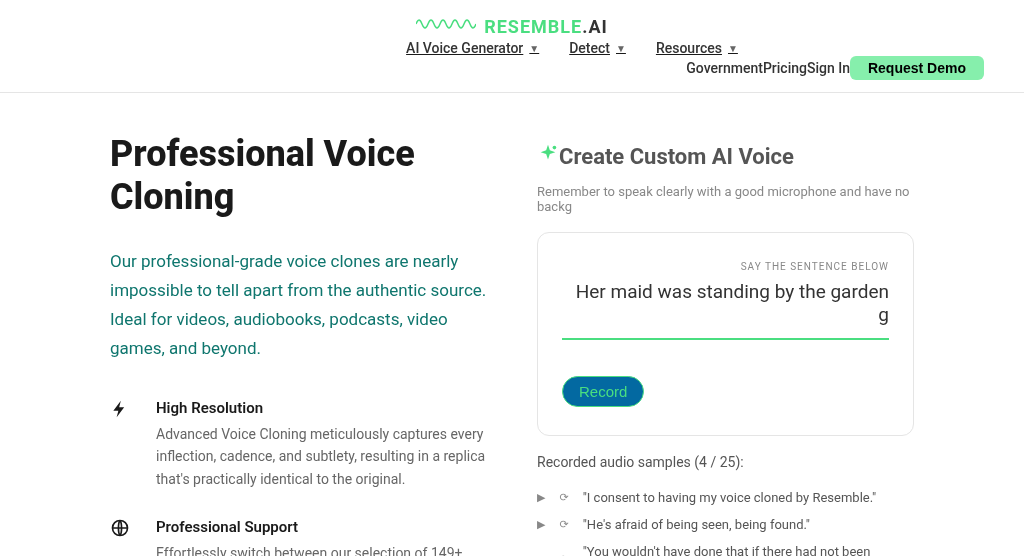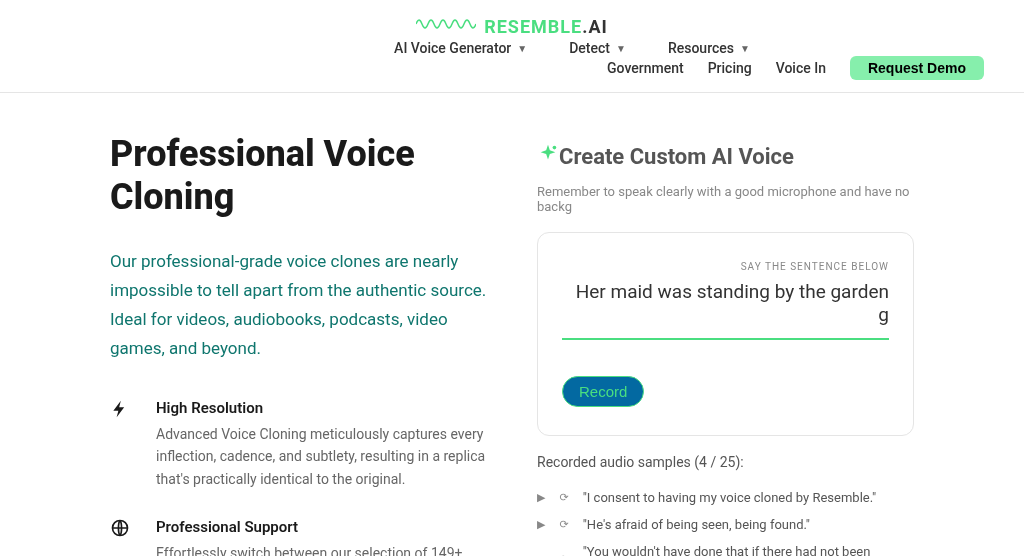--- a/index.html
+++ b/index.html
@@ -3,24 +3,24 @@
 <meta charset="utf-8">
 <style>
 * { margin: 0; padding: 0; box-sizing: border-box; }
 body { font-family: -apple-system, BlinkMacSystemFont, 'Segoe UI', Roboto, sans-serif; color: #1a1a1a; background: #fff; }
 .header { display: flex; align-items: center; padding: 12px 40px; border-bottom: 1px solid #e5e5e5; flex-direction: column; }
 .logo { display: flex; align-items: center; gap: 8px; }
 .logo-wave { color: #4ade80; font-size: 18px; }
 .logo-text { font-weight: 700; font-size: 18px; letter-spacing: 1px; }
 .logo-text .green { color: #4ade80; }
 .logo-text .dark { color: #333; }
-.nav-center { display: flex; gap: 42px; margin-left: 120px; }
+.nav-center { display: flex; gap: 30px; margin-left: 120px; text-decoration: underline; }
 .nav-item { display: flex; align-items: center; gap: 6px; font-size: 14px; color: #333; cursor: pointer; font-weight: 500; }
 .chevron { font-size: 10px; color: #666; }
-.nav-right { margin-left: auto; display: flex; align-items: center; gap: 24px; }
+.nav-right { margin-left: auto; display: flex; align-items: center; }
 .nav-link { font-size: 14px; color: #333; cursor: pointer; font-weight: 500; }
 .demo-btn { background: #86efac; border: none; padding: 4px 18px; border-radius: 6px; font-weight: 600; font-size: 14px; cursor: pointer; }
 .main { display: flex; padding: 40px 110px 0 110px; gap: 50px; }
 .left { flex: 1; max-width: 400px; }
 .title { font-size: 36px; font-weight: 800; color: #1a1a1a; margin-bottom: 28px; line-height: 1.2; }
 .subtitle { font-size: 17px; color: #0f766e; line-height: 1.7; margin-bottom: 36px; }
 .feature { display: flex; gap: 18px; margin-bottom: 28px; }
 .feature-icon { width: 28px; flex-shrink: 0; font-size: 20px; color: #1a1a1a; }
 .feature-title { font-size: 15px; font-weight: 600; margin-bottom: 6px; }
 .feature-desc { font-size: 14px; color: #666; line-height: 1.6; }
@@ -61,21 +61,21 @@
       <span class="chevron">▼</span>
     </div>
     <div class="nav-item">
       <span>Resources</span>
       <span class="chevron">▼</span>
     </div>
   </div>
   <div class="nav-right">
     <span class="nav-link">Government</span>
     <span class="nav-link">Pricing</span>
-    <span class="nav-link">Voice In</span>
+    <span class="nav-link">Sign In</span>
     <button class="demo-btn">Request Demo</button>
   </div>
 </div>
 
 <div class="main">
   <div class="left">
     <h1 class="title">Professional Voice Cloning</h1>
     <p class="subtitle">Our professional-grade voice clones are nearly impossible to tell apart from the authentic source. Ideal for videos, audiobooks, podcasts, video games, and beyond.</p>
 
     <div class="feature">

